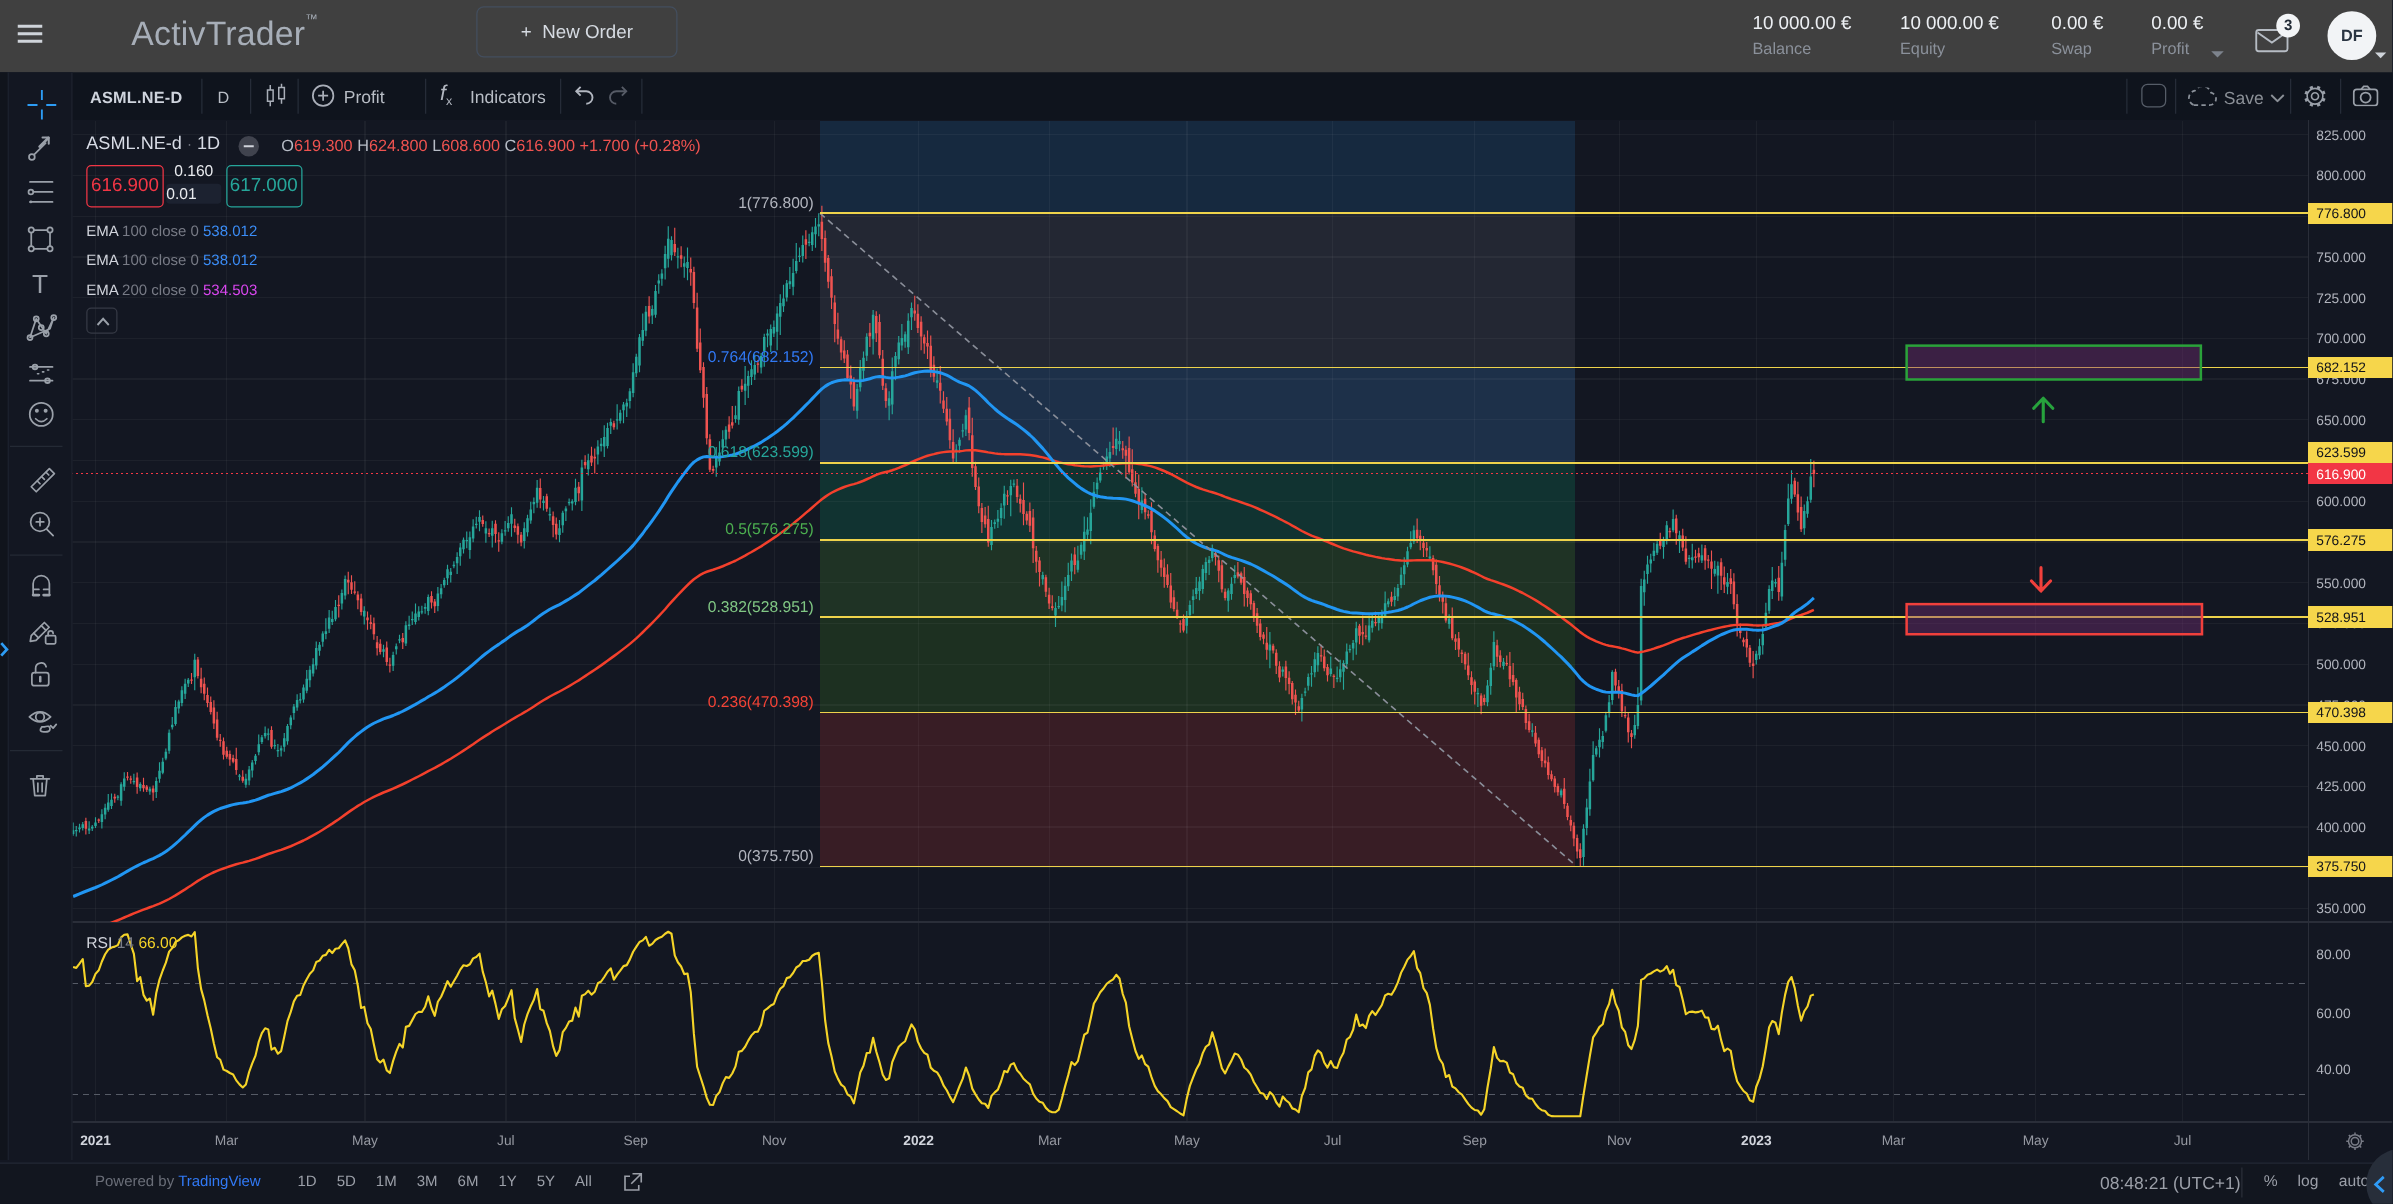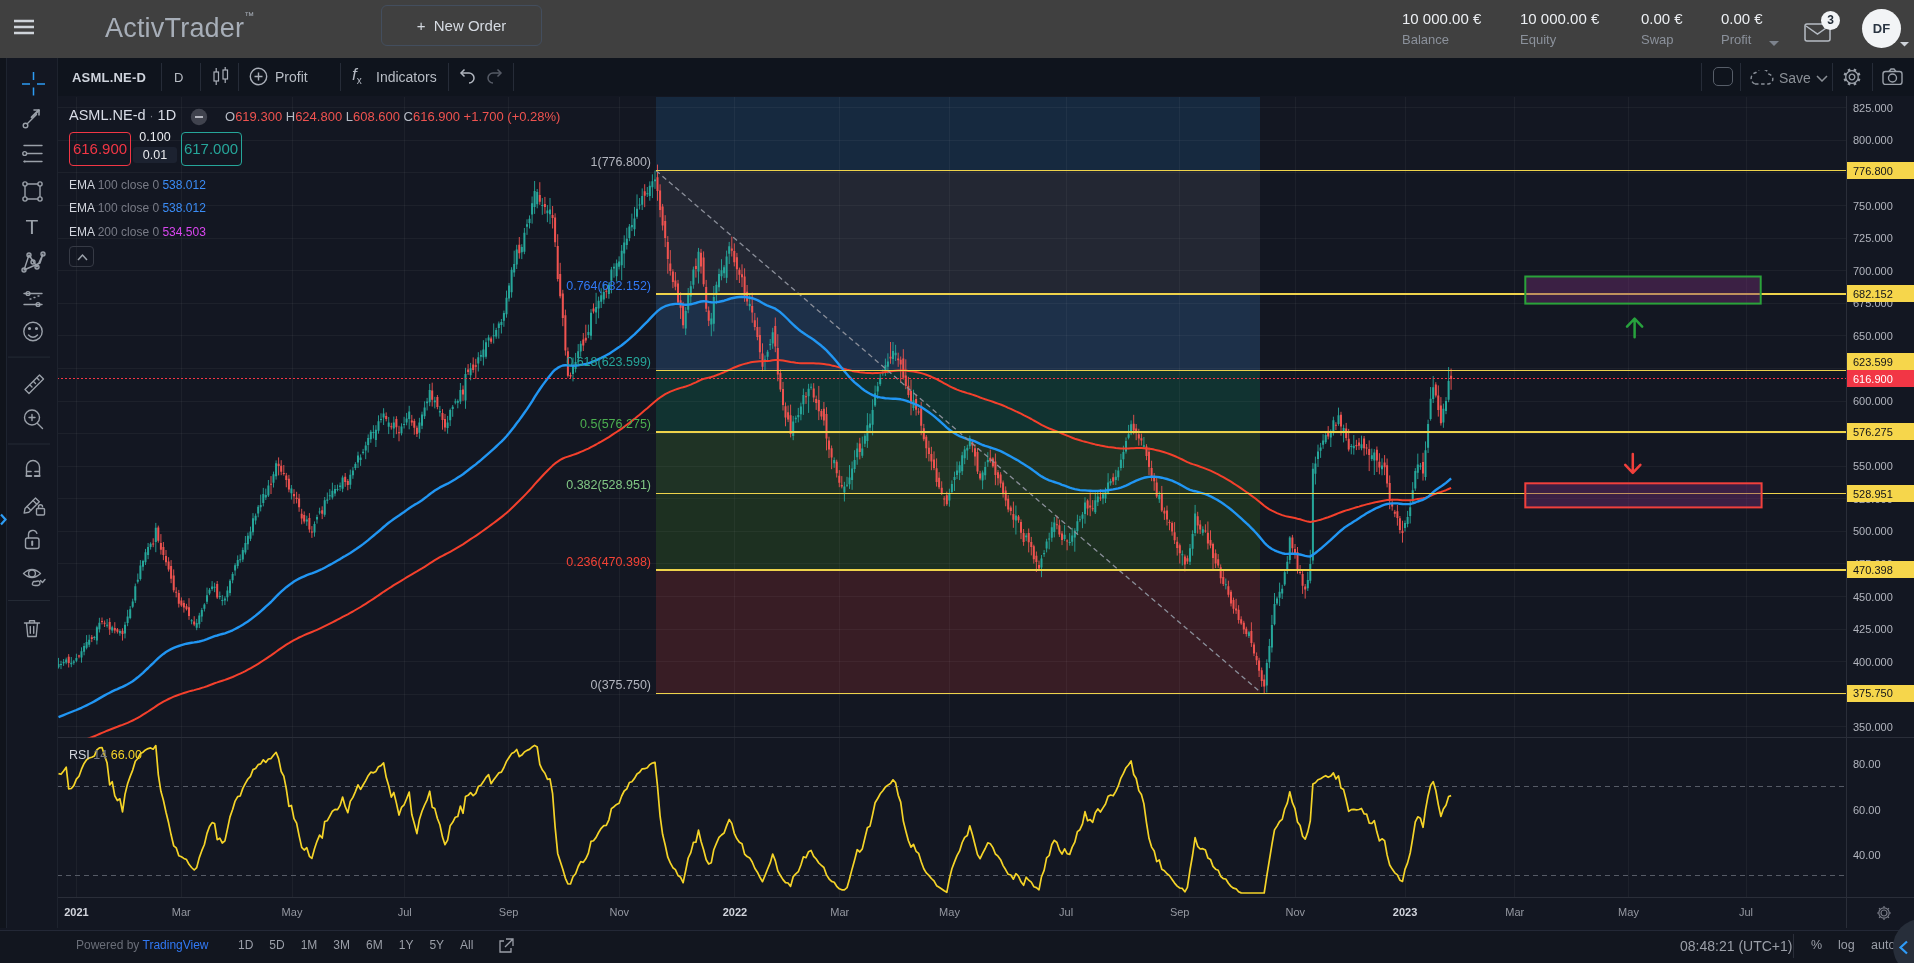--- a/index.html
+++ b/index.html
@@ -349,22 +349,22 @@
     <path d="M8 357.1h42M8 444h42M8 600.5h42" stroke="#242a35"></path>
     <path d="M1 514.5l4.5 5-4.5 5" stroke="#2d9cf4" stroke-width="2.2"></path>
   </svg>
 <div class="abs" style="left:69px;top:107px;font-size:14.5px;color:#d8dce6;z-index:5">ASML.NE-d <span style="color:#787b86;font-size:12px">·</span> 1D</div>
 <svg class="abs" style="left:190px;top:108px;z-index:5" width="18" height="18">
     <circle cx="9" cy="9" r="8.2" fill="#40434e"></circle>
     <path d="M5 9h8" stroke="#d1d4dc" stroke-width="1.6"></path>
   </svg>
 <div class="abs" style="left:225px;top:109px;font-size:13px;color:#b7bcc6;z-index:5">O<span style="color:#ef5350">619.300</span> H<span style="color:#ef5350">624.800</span> L<span style="color:#ef5350">608.600</span> C<span style="color:#ef5350">616.900</span> <span style="color:#ef5350">+1.700 (+0.28%)</span></div>
 <div class="abs" style="left:69px;top:131.5px;width:62px;height:34px;border:1px solid #f23645;border-radius:4px;color:#f23645;font-size:15px;text-align:center;line-height:32px;z-index:5">616.900</div>
-<div class="abs" style="left:133px;top:130px;z-index:5;color:#e8eaee;font-size:12.5px;text-align:center;width:44px">0.100</div>
-<div class="abs" style="left:133px;top:146.5px;width:44px;height:16px;background:#1c2230;border-radius:3px;color:#e8eaee;font-size:12.5px;text-align:center;line-height:16px;z-index:5">0.01</div>
+<div class="abs" style="left:133px;top:130px;z-index:5;color:#e8eaee;font-size:12.5px;text-align:center;width:44px">0.160</div>
+<div class="abs" style="left:133px;top:146.5px;width:44px;height:16px;background:#1c2230;border-radius:3px;color:#e8eaee;font-size:12.5px;line-height:16px;z-index:5">0.01</div>
 <div class="abs" style="left:180.5px;top:131.5px;width:61px;height:34px;border:1px solid #26a69a;border-radius:4px;color:#26a69a;font-size:15px;text-align:center;line-height:32px;z-index:5">617.000</div>
 <div class="abs" style="left:69px;top:177.5px;font-size:12px;color:#d1d4dc;z-index:5">EMA <span style="color:#787b86">100 close 0</span> <span style="color:#3b8df7">538.012</span></div>
 <div class="abs" style="left:69px;top:201px;font-size:12px;color:#d1d4dc;z-index:5">EMA <span style="color:#787b86">100 close 0</span> <span style="color:#3b8df7">538.012</span></div>
 <div class="abs" style="left:69px;top:224.5px;font-size:12px;color:#d1d4dc;z-index:5">EMA <span style="color:#787b86">200 close 0</span> <span style="color:#d946ef">534.503</span></div>
 <div class="abs" style="left:69px;top:246px;width:25px;height:21px;border:1px solid #363a45;border-radius:4px;z-index:5">
 <svg width="25" height="21">
       <path d="M8 13l4.5-5 4.5 5" stroke="#9aa0a9" stroke-width="1.5" fill="none"></path>
     </svg></div>
 <div id="bottombar">
   <div class="abs" style="left:76px;top:7px;font-size:12px;color:#6a6e78">Powered by <span style="color:#3179f5">TradingView</span></div>

